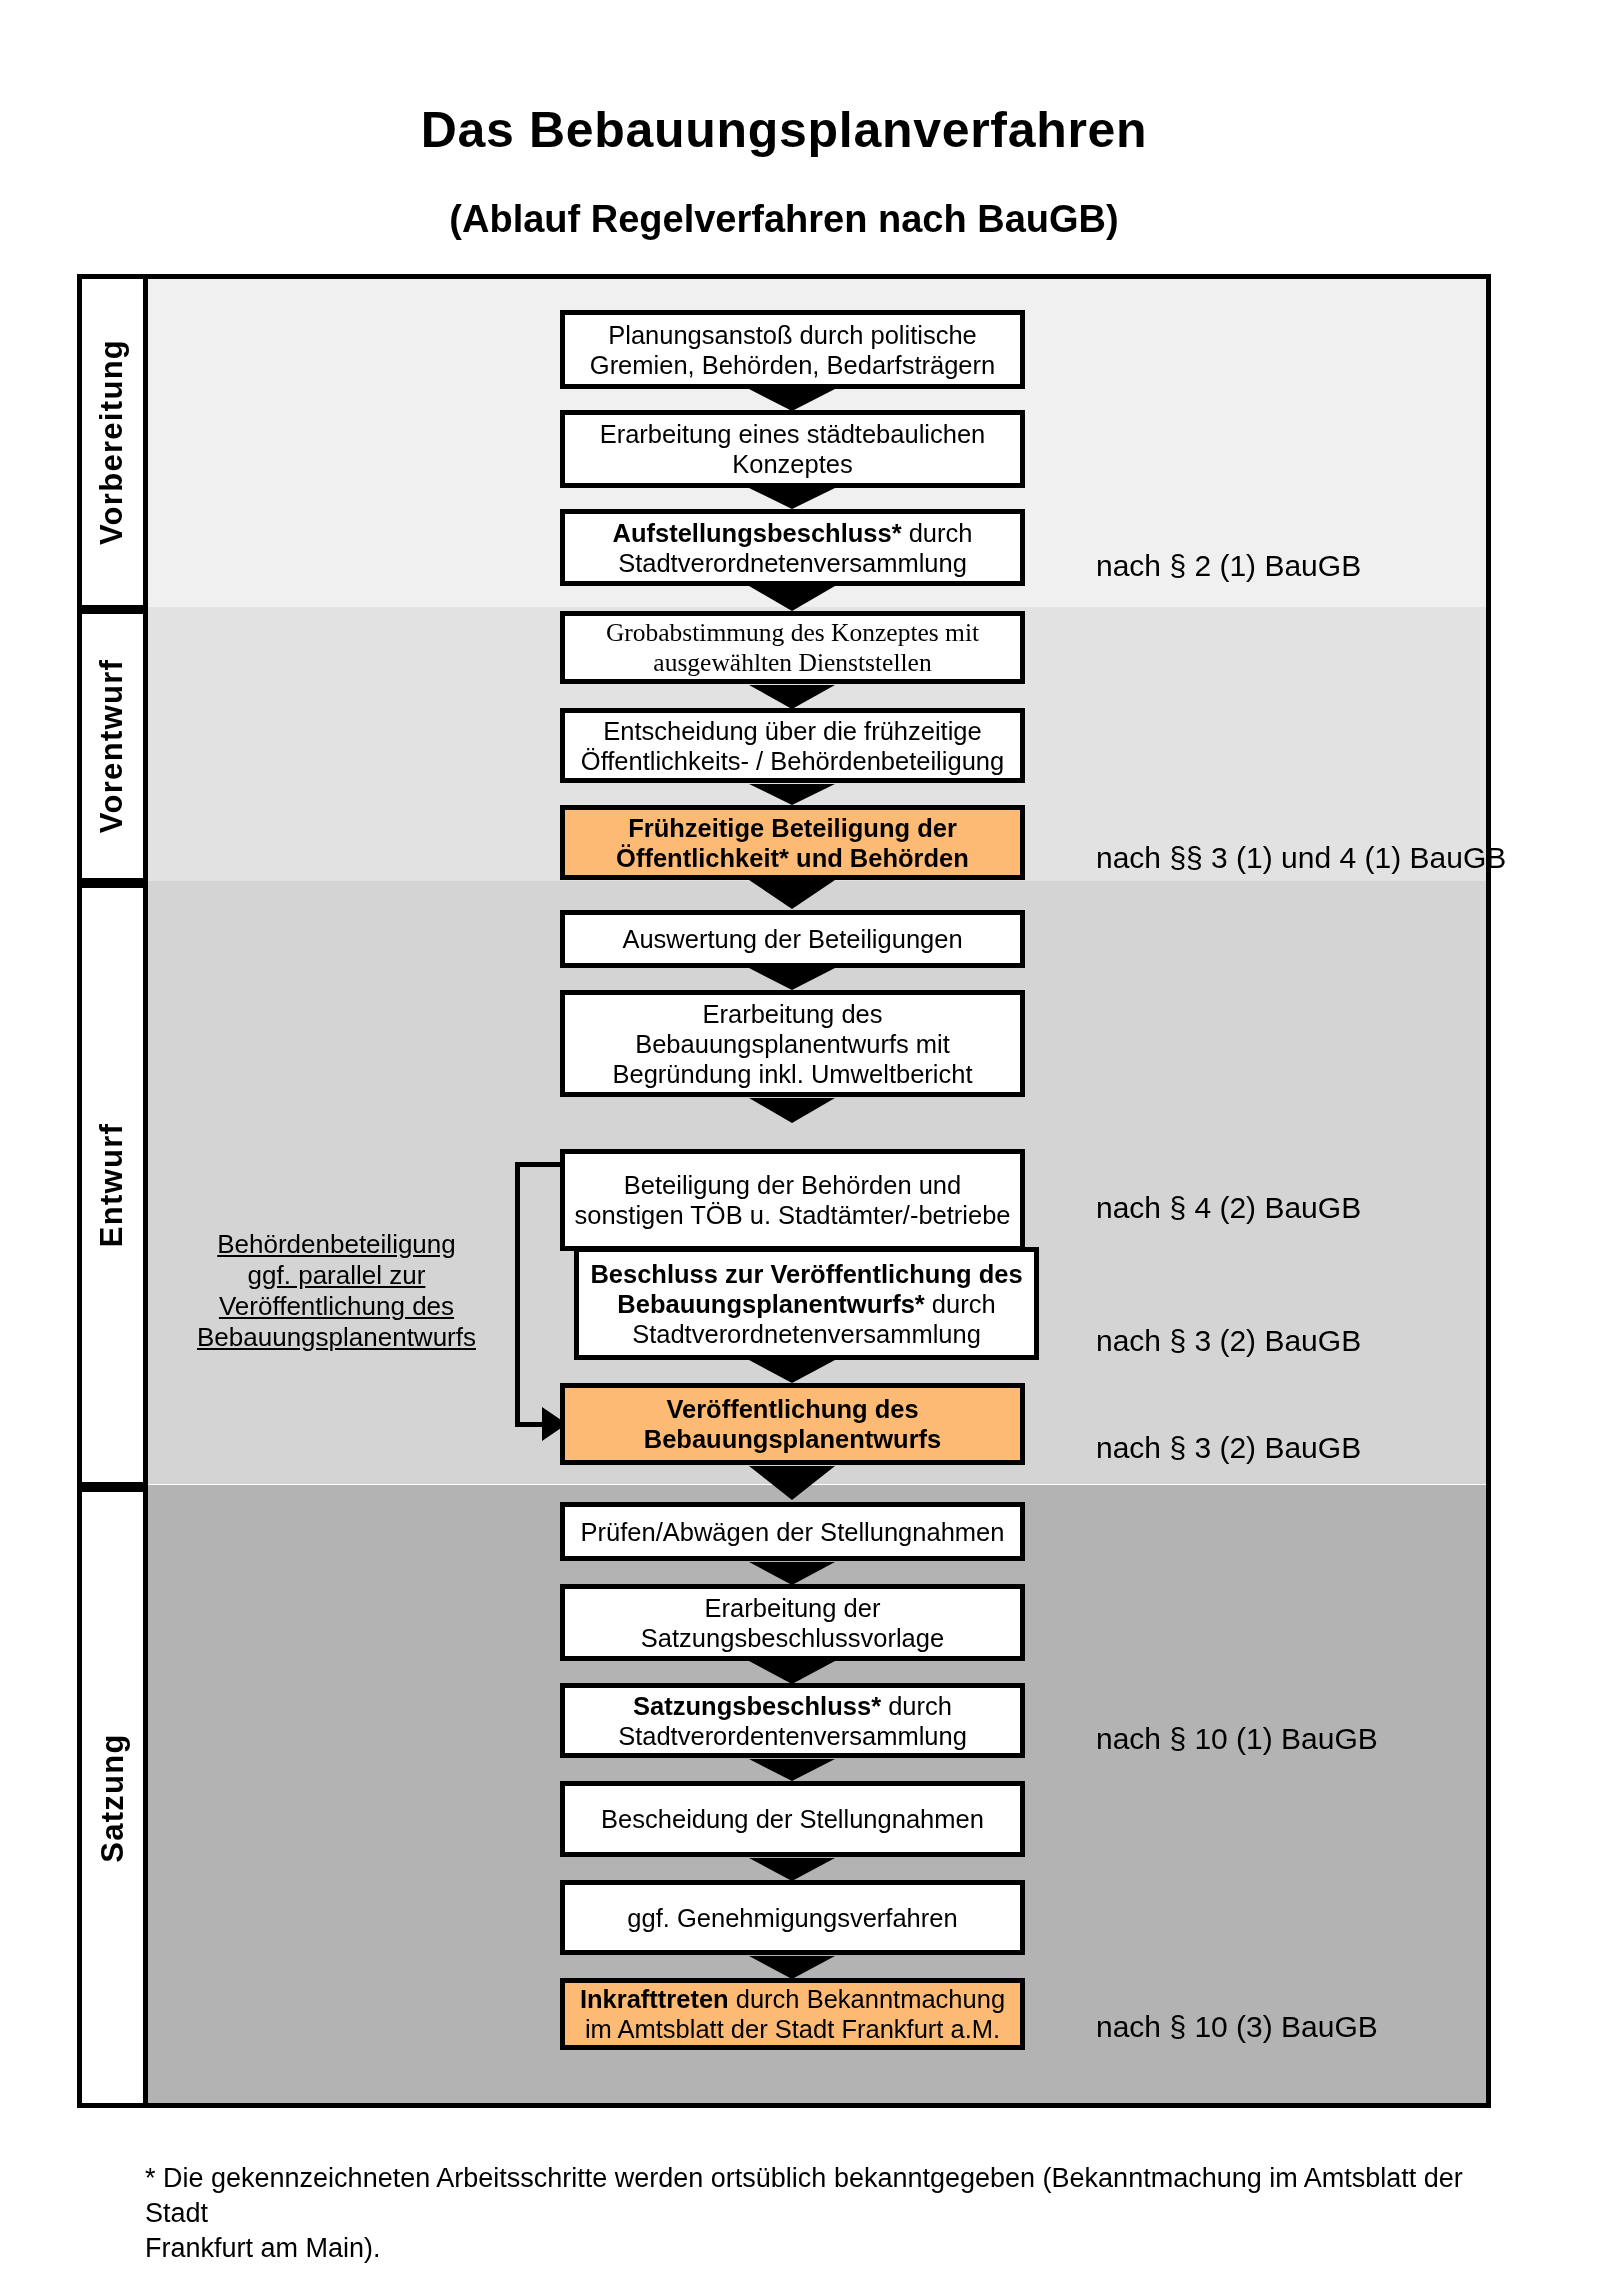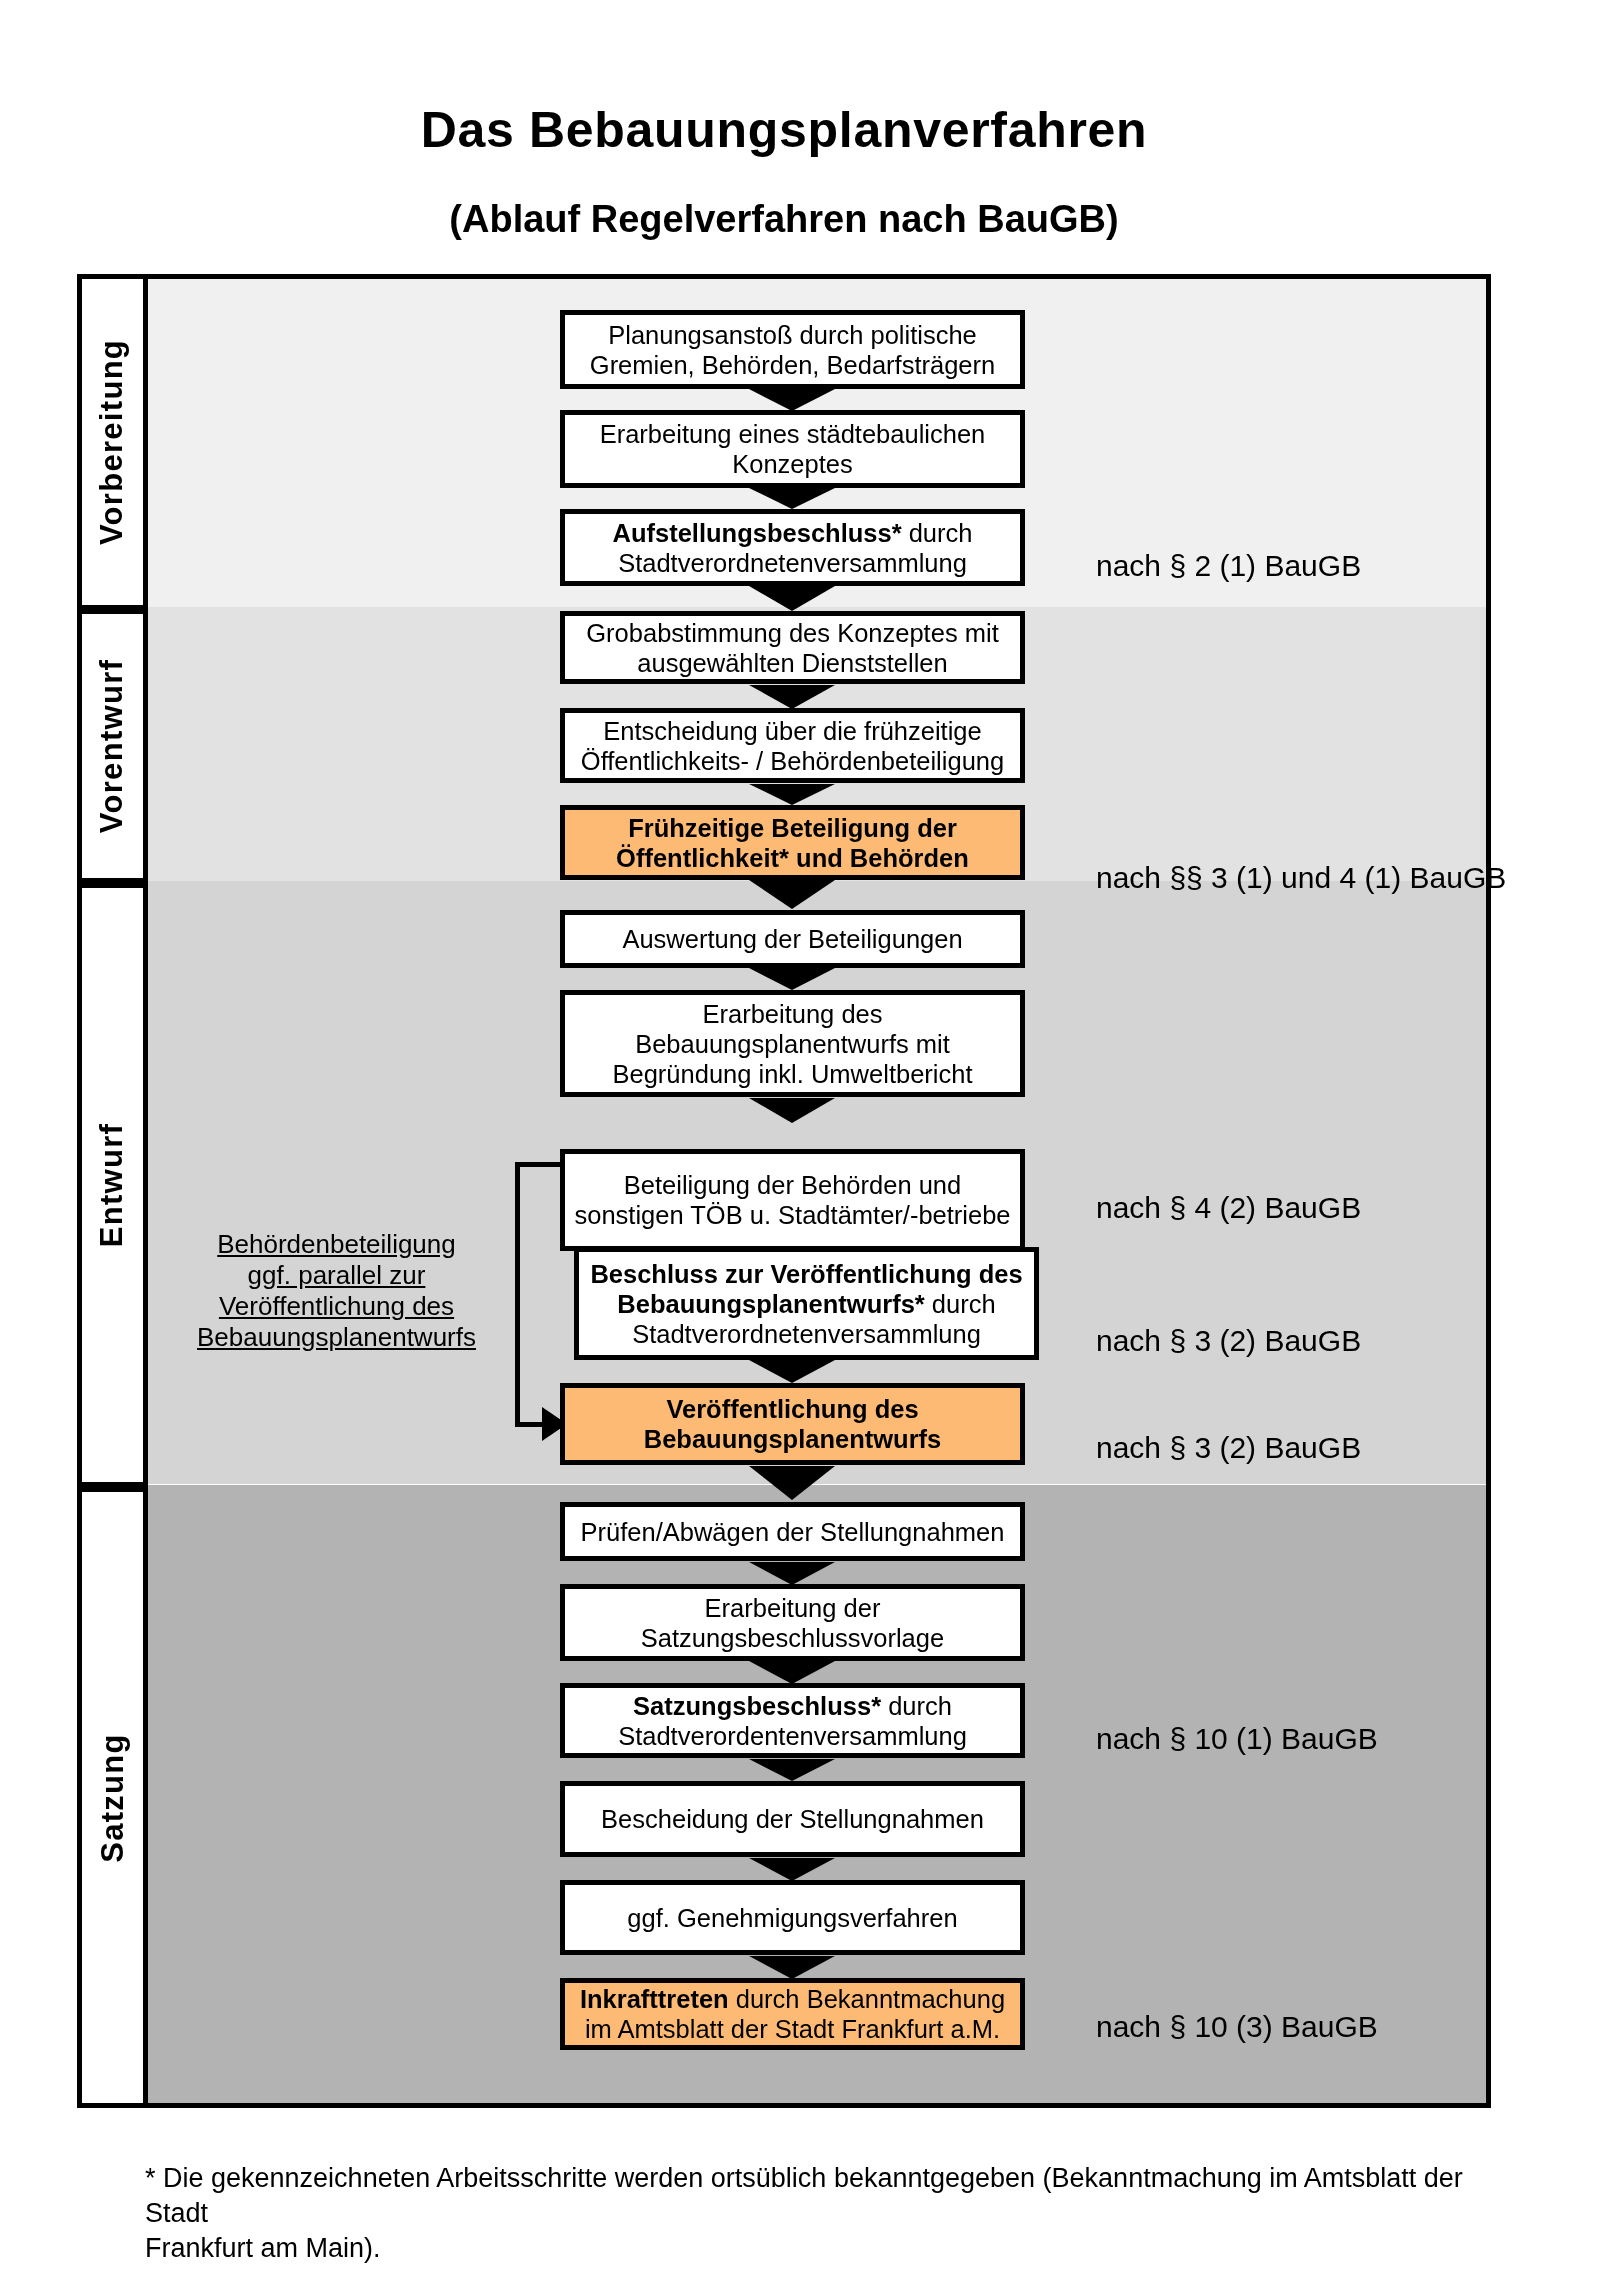--- a/index.html
+++ b/index.html
@@ -74,21 +74,21 @@
 </div>
 <div class="abs box" style="top:410px;height:78px;">
   <div class="line">Erarbeitung eines städtebaulichen</div>
   <div class="line">Konzeptes</div>
 </div>
 <div class="abs box" style="top:509px;height:77px;">
   <div class="line"><b>Aufstellungsbeschluss*</b><span> durch</span></div>
   <div class="line">Stadtverordnetenversammlung</div>
 </div>
 
-<div class="abs box" style="top:611px;height:73px;">
+<div class="abs box" style="top:611px;height:73px;font-family:Liberation Serif, serif;">
   <div class="line">Grobabstimmung des Konzeptes mit</div>
   <div class="line">ausgewählten Dienststellen</div>
 </div>
 <div class="abs box" style="top:708px;height:75px;">
   <div class="line">Entscheidung über die frühzeitige</div>
   <div class="line">Öffentlichkeits- / Behördenbeteiligung</div>
 </div>
 <div class="abs box blue allbold" style="top:805px;height:75px;">
   <div class="line">Frühzeitige Beteiligung der</div>
   <div class="line">Öffentlichkeit* und Behörden</div>
@@ -149,21 +149,21 @@
 <div class="abs arrow" style="top:1225px;border-top:23px solid #000;"></div>
 <div class="abs arrow" style="top:1360px;border-top:23.6px solid #000;"></div>
 <div class="abs arrow" style="top:1466px;border-top:34px solid #000;"></div>
 <div class="abs arrow" style="top:1562px;border-top:23px solid #000;"></div>
 <div class="abs arrow" style="top:1661px;border-top:23px solid #000;"></div>
 <div class="abs arrow" style="top:1759px;border-top:22px solid #000;"></div>
 <div class="abs arrow" style="top:1858px;border-top:23px solid #000;"></div>
 <div class="abs arrow" style="top:1956px;border-top:23px solid #000;"></div>
 
 <div class="abs note" style="top:550px;">nach § 2 (1) BauGB</div>
-<div class="abs note" style="top:862px;">nach §§ 3 (1) und 4 (1) BauGB</div>
+<div class="abs note" style="top:842px;">nach §§ 3 (1) und 4 (1) BauGB</div>
 <div class="abs note" style="top:1192px;">nach § 4 (2) BauGB</div>
 <div class="abs note" style="top:1325px;">nach § 3 (2) BauGB</div>
 <div class="abs note" style="top:1432px;">nach § 3 (2) BauGB</div>
 <div class="abs note" style="top:1723px;">nach § 10 (1) BauGB</div>
 <div class="abs note" style="top:2011px;">nach § 10 (3) BauGB</div>
 
 <div class="abs annot">
   <div>Behördenbeteiligung</div>
   <div>ggf. parallel zur</div>
   <div>Veröffentlichung des</div>

